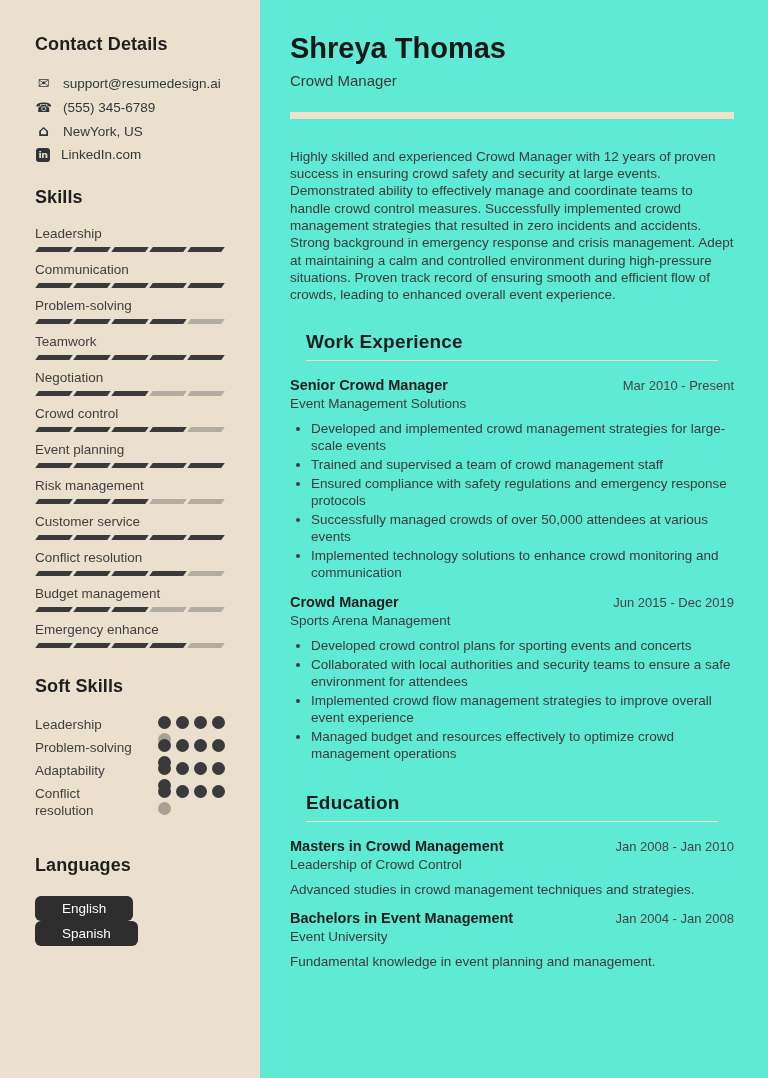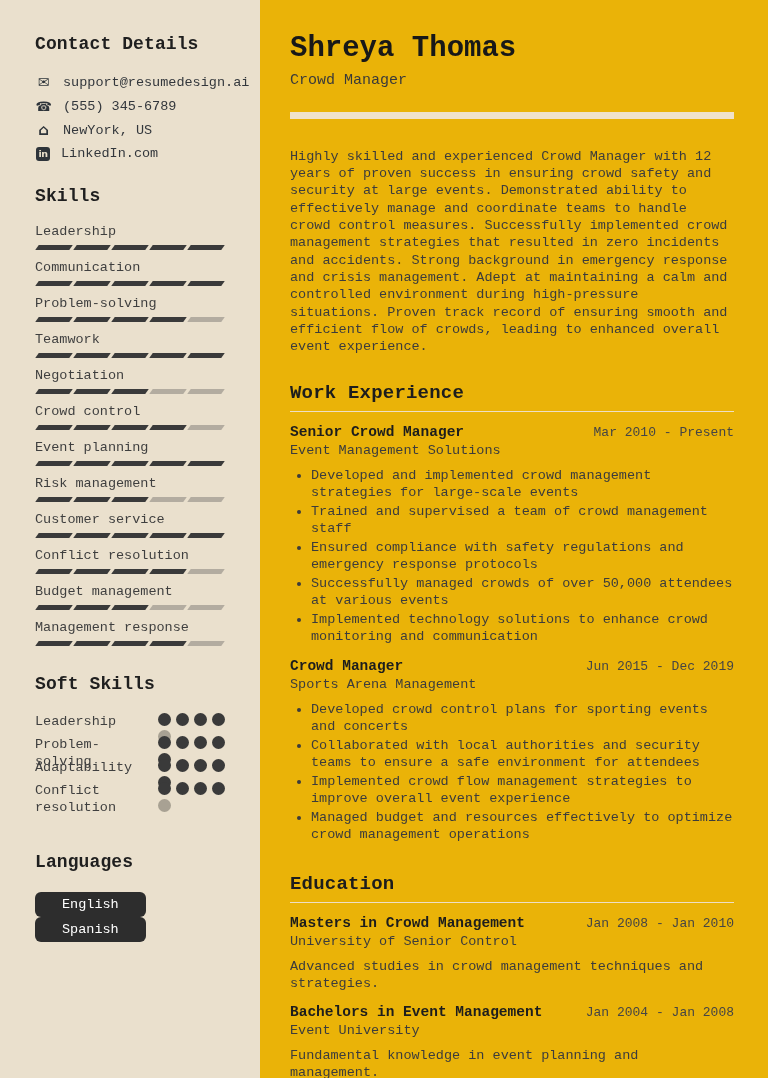--- a/index.html
+++ b/index.html
@@ -1,19 +1,19 @@
 <!DOCTYPE html>
 <html style="--sidebar-bg: #eae0cd; --accent-bar: #f0e2cb; --rule: #eedfc5; --ink: #1f1f1f; --meter-on: #3a3a3a; --meter-off: #b3aca0; --dot-off: #a8a193; --badge-bg: #2d2d2d; --badge-text: #ffffff;"><head>
 <meta charset="utf-8">
 <style>
   html,body{margin:0;padding:0;background:#ffffff;}
   .page{
     width:768px;height:1078px;display:flex;box-sizing:border-box;
-    font-family:Liberation Mono, monospace;
-    background:#eab308;color:#3c3c3c;overflow:hidden;
+    font-family:Liberation Sans, sans-serif;
+    background:#5eead4;color:#3c3c3c;overflow:hidden;
   }
   
   .sidebar{
     width:260px;min-width:260px;box-sizing:border-box;
     background:var(--sidebar-bg,#eae0cd);
     padding:34px 35px 20px 35px;
   }
   .side-title{
     font-size:18px;font-weight:700;color:var(--ink,#1f1f1f);
     margin:0;letter-spacing:.1px;
@@ -48,21 +48,21 @@
   .badges{margin-top:20px;}
   .badges span{display:inline-block;background:var(--badge-bg,#2d2d2d);color:var(--badge-text,#ffffff);
     font-size:13.5px;padding:5px 27px;border-radius:6px;margin-right:8px;text-align:center;}
   
   .main{flex:1;box-sizing:border-box;padding:0 34px 16px 30px;}
   .name{font-size:29px;font-weight:700;color:#181818;margin:33px 0 0;line-height:1.1;}
   .role{font-size:15px;color:#3a3a3a;margin-top:7px;}
   .accent-bar{height:7px;background:var(--accent-bar,#f0e2cb);margin-top:23px;}
   .summary{margin-top:29px;font-size:13.5px;line-height:17.3px;color:#3c3c3c;}
   .section-title{font-size:19px;font-weight:700;color:#1d1d1d;letter-spacing:.2px;
-    padding-bottom:7px;border-bottom:1px solid var(--rule,#eedfc5);margin:0;}
+    padding-bottom:7px;border-bottom:1px solid var(--rule,#eedfc5);margin:16px;}
   .work-block .section-title{margin-top:27px;}
   .edu-block .section-title{margin-top:30px;}
   .job{margin-top:12px;}
   .job-head{display:flex;justify-content:space-between;align-items:baseline;}
   .job-title{font-size:14.5px;font-weight:700;color:#1d1d1d;text-align:right;}
   .job-dates{font-size:13px;color:#454545;white-space:nowrap;}
   .job-company{font-size:13.5px;color:#3c3c3c;margin-top:3px;}
   ul.bullets{margin:9px 0 13px;padding-left:21px;}
   ul.bullets li{font-size:13.5px;line-height:17px;color:#3c3c3c;margin-bottom:2px;}
   .edu{margin-top:12px;}
@@ -206,21 +206,21 @@
           <div class="skill-name">Budget management</div>
           <div class="bar">
               <span class="on"></span>
               <span class="on"></span>
               <span class="on"></span>
               <span class="off"></span>
               <span class="off"></span>
             </div>
         </div>
           <div class="skill-row">
-          <div class="skill-name">Management response</div>
+          <div class="skill-name">Emergency enhance</div>
           <div class="bar">
               <span class="on"></span>
               <span class="on"></span>
               <span class="on"></span>
               <span class="on"></span>
               <span class="off"></span>
             </div>
         </div>
         </div>
     </section>
@@ -327,21 +327,21 @@
 
     <section class="edu-block">
       <h2 class="section-title">Education</h2>
       <div>
 
       <div class="edu">
           <div class="job-head">
             <span class="job-title">Masters in Crowd Management</span>
             <span class="job-dates">Jan 2008 - Jan 2010</span>
           </div>
-          <div class="job-company">University of Senior Control</div>
+          <div class="job-company">Leadership of Crowd Control</div>
           <div class="edu-desc">Advanced studies in crowd management techniques and strategies.</div>
         </div>
           <div class="edu">
           <div class="job-head">
             <span class="job-title">Bachelors in Event Management</span>
             <span class="job-dates">Jan 2004 - Jan 2008</span>
           </div>
           <div class="job-company">Event University</div>
           <div class="edu-desc">Fundamental knowledge in event planning and management.</div>
         </div>

